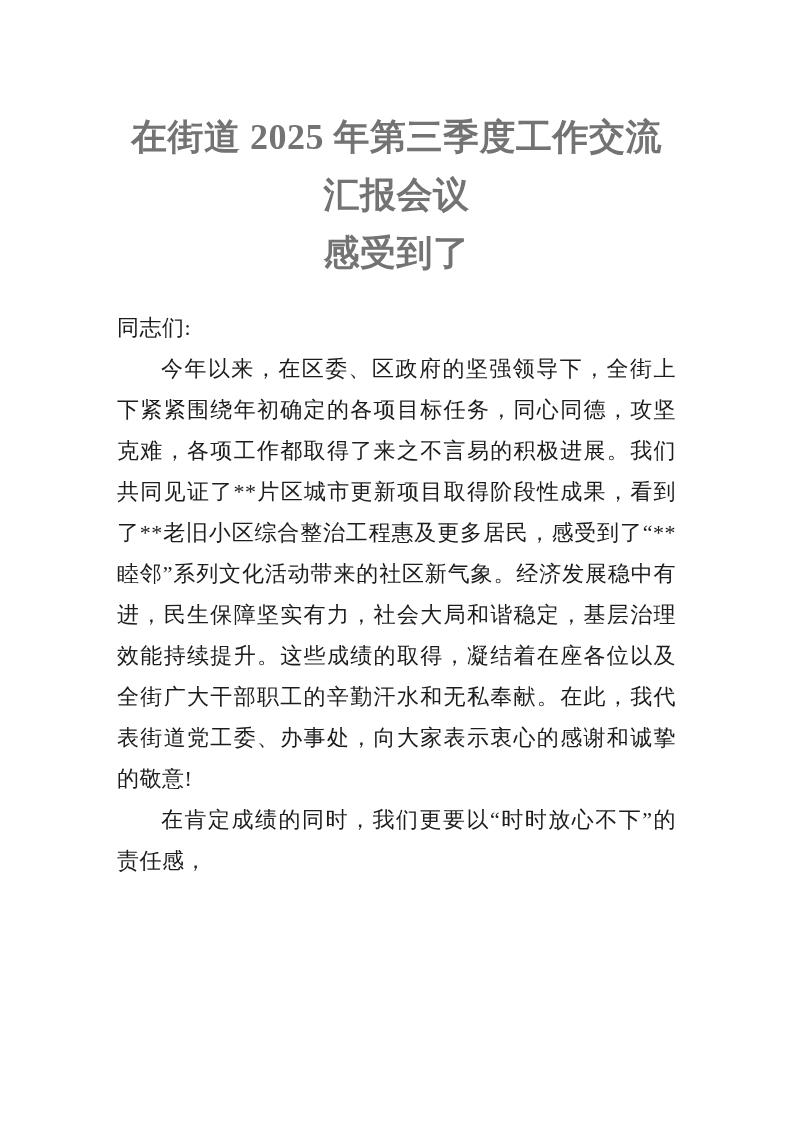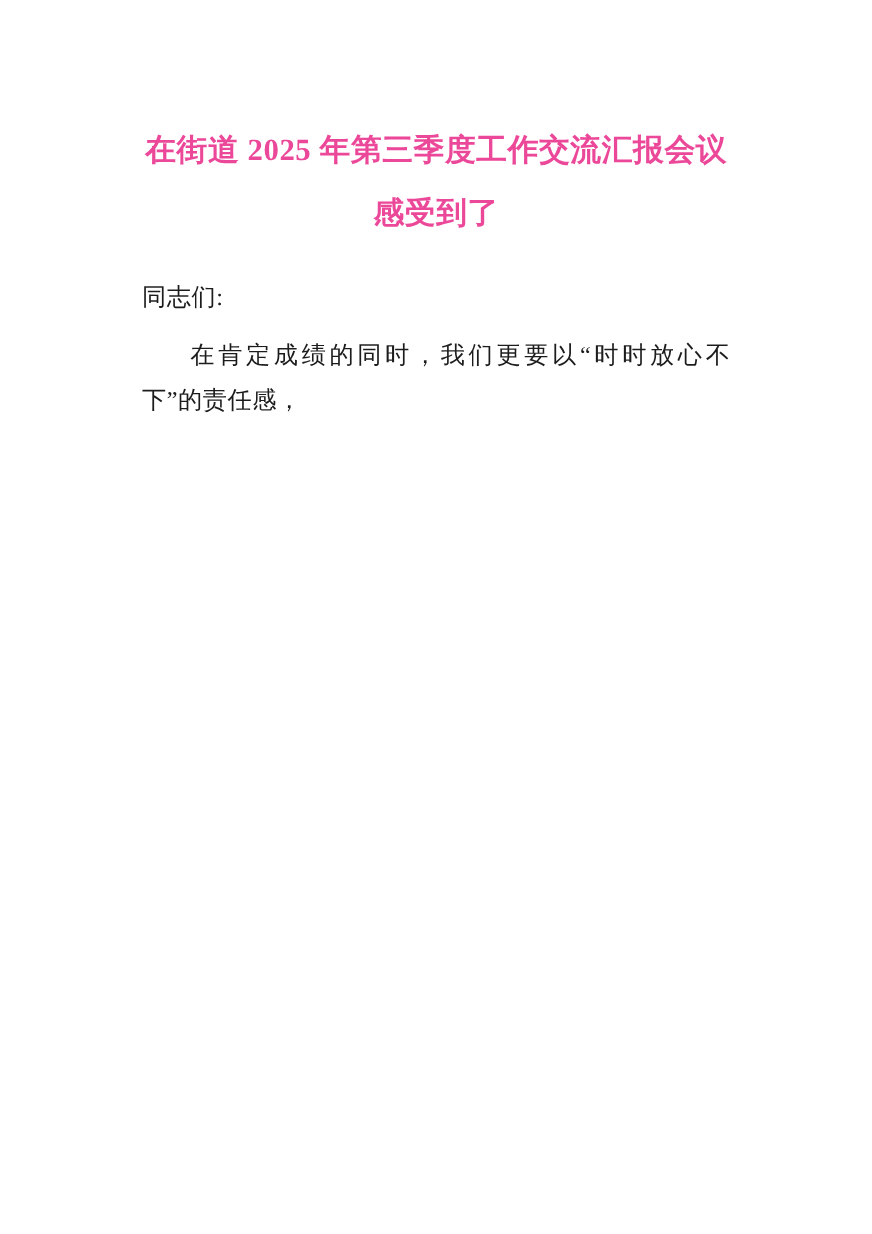--- a/index.html
+++ b/index.html
@@ -13,51 +13,52 @@
     height: 1122px;
     margin: 0 auto;
     background: #ffffff;
     box-sizing: border-box;
     padding: 108px 117px 0 117px;
     overflow: hidden;
     font-family: "Liberation Serif", "DejaVu Serif", serif;
   }
   .doc-title {
     margin: 0;
-    font-size: 28px;
+    font-size: 36px;
     font-weight: 700;
     line-height: 58px;
     text-align: center;
-    color: #ec4899;
+    color: #737373;
     letter-spacing: 0.5px;
     font-family: "Liberation Serif", "DejaVu Serif", serif;
   }
   .doc-body {
     margin-top: 25px;
     font-size: 22px;
     line-height: 41px;
     color: #1c1c1c;
     text-align: justify;
     text-justify: inter-character;
     letter-spacing: 0.5px;
   }
   .doc-body p {
-    margin: 12px;
+    margin: 0;
     padding: 0;
   }
   .para-indent {
     text-indent: 2em;
   }
 </style>
 </head>
 <body>
 
 <div class="page">
   <h1 class="doc-title">
     <span>在街道 2025 年第三季度工作交流汇报会议</span><br>
     <span>感受到了</span>
   </h1>
 
   <div class="doc-body">
     <p>同志们:</p>
+    <p class="para-indent">今年以来，在区委、区政府的坚强领导下，全街上下紧紧围绕年初确定的各项目标任务，同心同德，攻坚克难，各项工作都取得了来之不言易的积极进展。我们共同见证了**片区城市更新项目取得阶段性成果，看到了**老旧小区综合整治工程惠及更多居民，感受到了“**睦邻”系列文化活动带来的社区新气象。经济发展稳中有进，民生保障坚实有力，社会大局和谐稳定，基层治理效能持续提升。这些成绩的取得，凝结着在座各位以及全街广大干部职工的辛勤汗水和无私奉献。在此，我代表街道党工委、办事处，向大家表示衷心的感谢和诚挚的敬意!</p>
     <p class="para-indent">在肯定成绩的同时，我们更要以“时时放心不下”的责任感，</p>
   </div>
 </div>
 
 </body></html>

